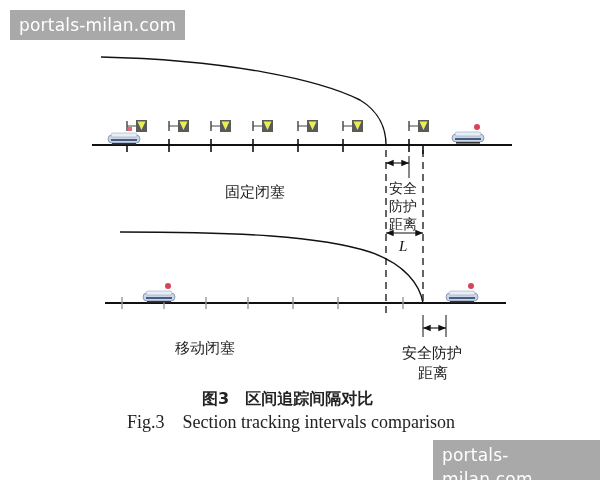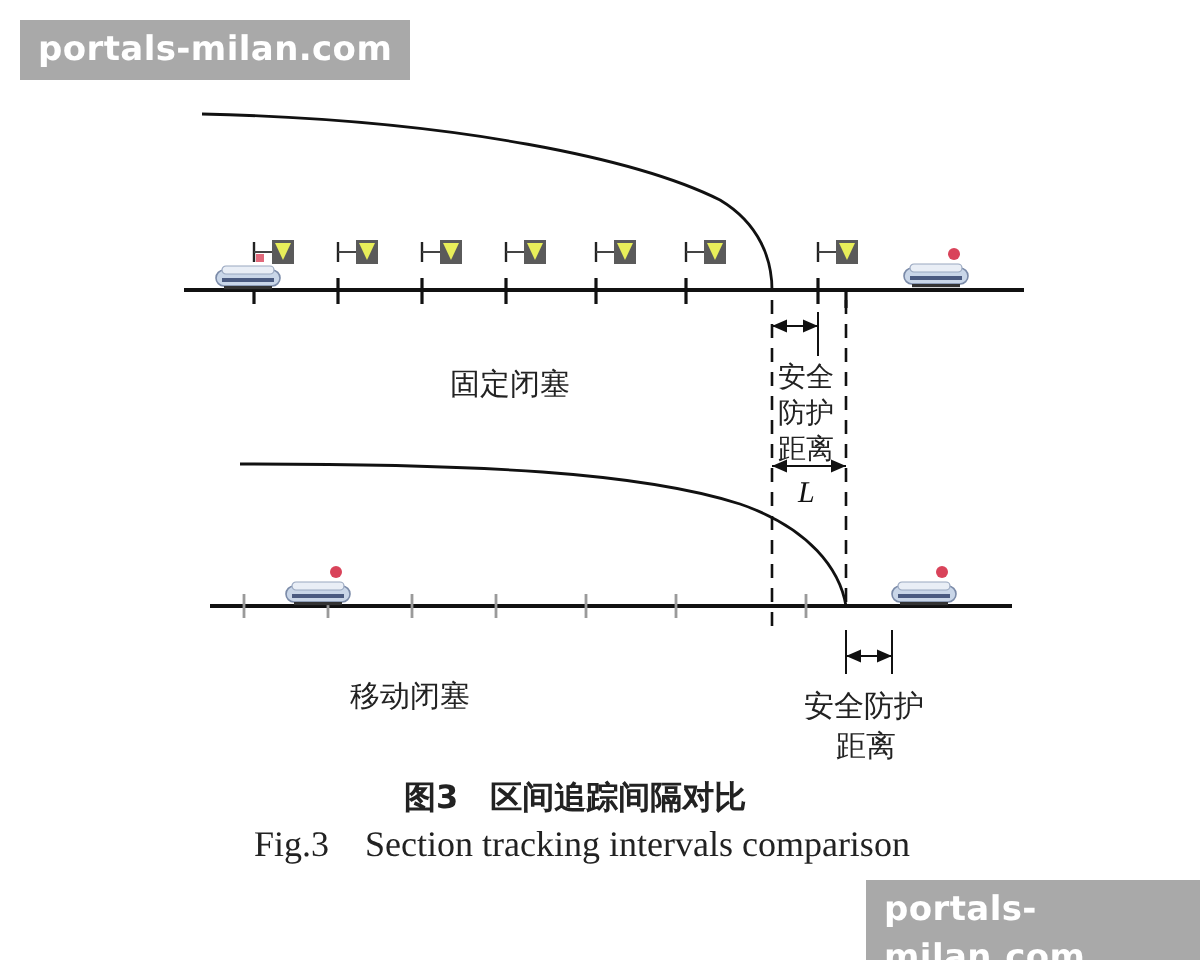--- a/index.html
+++ b/index.html
@@ -1,20 +1,20 @@
 <!DOCTYPE html>
 <html><head>
   <meta charset="utf-8">
   <style>
     html, body { margin: 0; padding: 0; background: #ffffff; }
     body { width: 600px; height: 480px; position: relative; overflow: hidden; font-family: "DejaVu Serif", serif; }
     .watermark {
       position: absolute; background: #a9a9a9; color: #ffffff;
       font-family: "DejaVu Sans", sans-serif; font-size: 17px;
-      padding: 3px 9px; line-height: 24px; letter-spacing: 0.2px; font-weight: bold;
+      padding: 3px 9px; line-height: 24px; letter-spacing: 0.2px;
     }
     #wm-top { left: 10px; top: 10px; }
     #wm-bottom { left: 433px; top: 440px; }
     svg#diagram { position: absolute; left: 0; top: 0; }
     .cn { font-family: "DejaVu Sans", sans-serif; fill: #222; }
     .cap-en { font-family: "Liberation Serif", serif; fill: #222; }
   </style>
 </head>
 <body>
 

